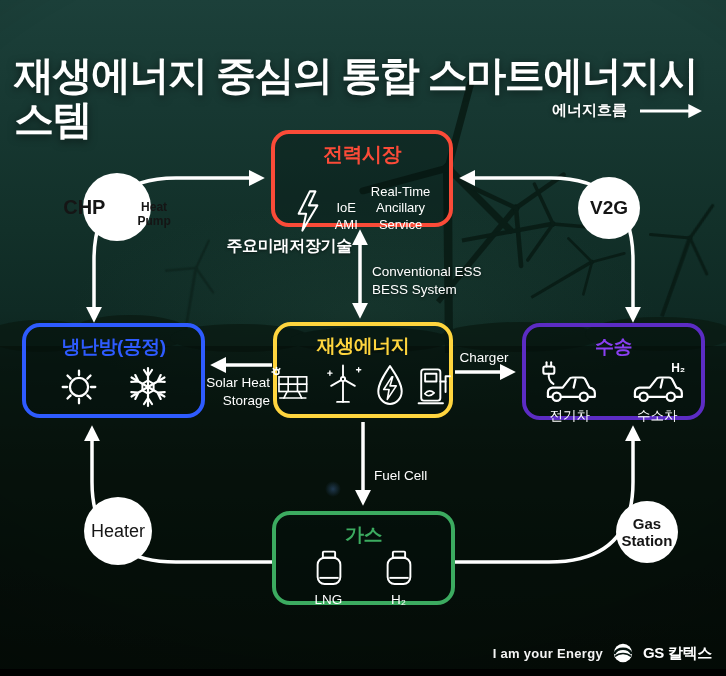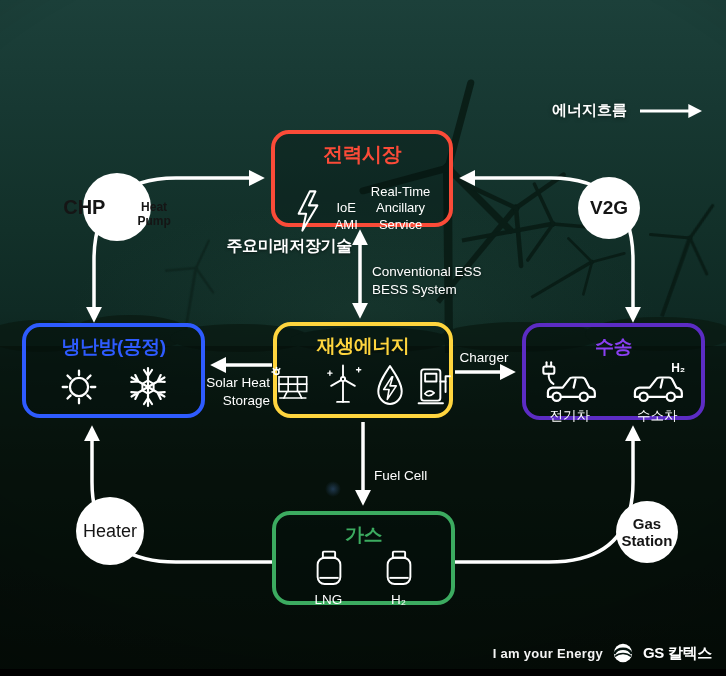--- a/index.html
+++ b/index.html
@@ -52,21 +52,21 @@
   .gas-row{display:flex;justify-content:center;gap:36px;margin-top:1px;}
   .gas-col{display:flex;flex-direction:column;align-items:center;}
   .gas-col .lbl{font-size:13.5px;margin-top:1px;}
 
   .circle{position:absolute;background:#fff;border-radius:50%;color:#151515;
     display:flex;flex-direction:row;align-items:center;justify-content:center;text-align:center;}
   .c-chp{left:83px;top:173px;width:68px;height:68px;}
   .c-chp .big{font-size:20px;font-weight:800;line-height:1;}
   .c-chp .small{font-size:12px;font-weight:600;margin-top:14px;padding-left:32px;}
   .c-v2g{left:578px;top:177px;width:62px;height:62px;font-size:19px;font-weight:800;}
-  .c-heater{left:76px;top:497px;width:68px;height:68px;font-size:18px;font-weight:500;}
+  .c-heater{left:84px;top:497px;width:68px;height:68px;font-size:18px;font-weight:500;}
   .c-gasstation{left:576px;top:501px;width:62px;height:62px;font-size:15px;font-weight:600;line-height:1.15;margin-left:40px;}
 
   .storage-block{position:absolute;right:374px;top:236px;width:240px;text-align:right;
     text-shadow:0 1px 3px rgba(0,0,0,.5);}
   .storage-block .st-title{font-size:16px;font-weight:800;margin-bottom:3px;letter-spacing:-.3px;}
   .storage-block .st-list{font-size:13px;line-height:1.2;font-weight:400;}
   .conv-block{position:absolute;left:372px;top:263px;font-size:13.5px;line-height:1.3;
     text-shadow:0 1px 3px rgba(0,0,0,.5);}
 
   .lbl-charger{position:absolute;left:448px;top:350px;width:72px;text-align:center;font-size:13.5px;}
@@ -128,20 +128,21 @@
       <path d="M 360,234 L 360,314" marker-start="url(#ah)" marker-end="url(#ah)"></path>
       <path d="M 272,562 L 176,562 Q 92,562 92,482 L 92,430" marker-end="url(#ah)"></path>
       <path d="M 455,562 L 549,562 Q 633,562 633,482 L 633,430" marker-end="url(#ah)"></path>
       <path d="M 363,422 L 363,501" marker-end="url(#ah)"></path>
       <path d="M 455,372 L 511,372" marker-end="url(#ah)"></path>
       <path d="M 272,365 L 215,365" marker-end="url(#ah)"></path>
       <path d="M 640,111 L 698,111" stroke-width="3" marker-end="url(#ah)"></path>
     </g>
   </svg>
 
+  <h1 class="page-title">재생에너지 중심의 통합 스마트에너지시스템</h1>
   <div class="energy-flow">에너지흐름</div>
 
   <div class="box box-power">
     <div class="box-title">전력시장</div>
     <div class="power-row">
       <svg class="icon" width="28" height="44" viewBox="0 0 30 46">
         <path d="M17,2 L5,26 H13 L9,44 L25,17 H16 L23,2 Z" fill="none" stroke="#fff" stroke-width="2.2" stroke-linejoin="round"></path>
       </svg>
       <div class="txt pre">IoE
 AMI</div>

